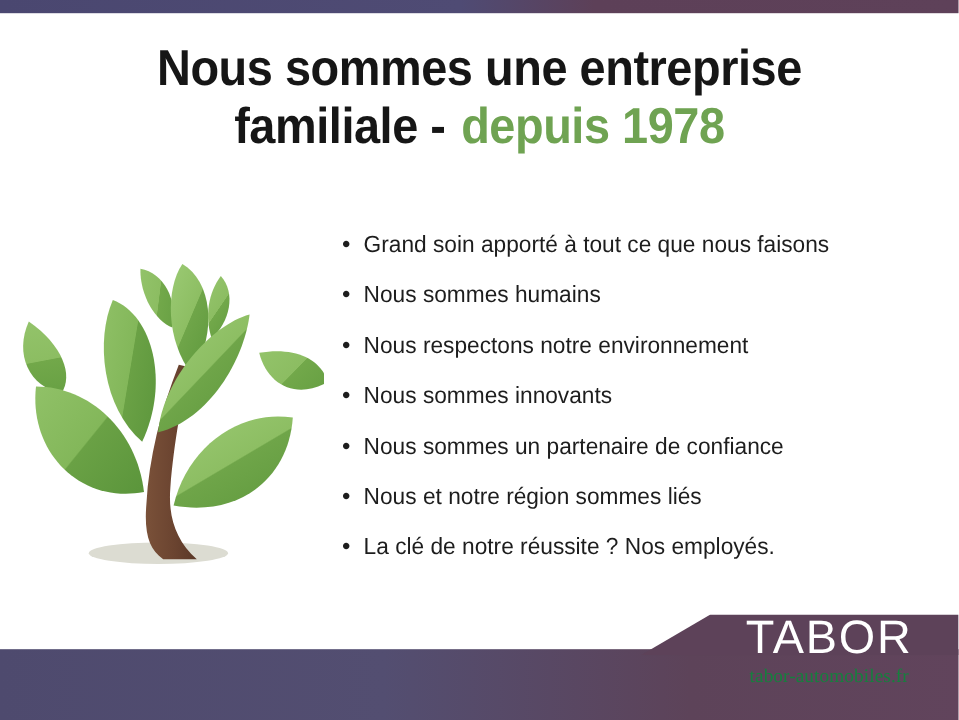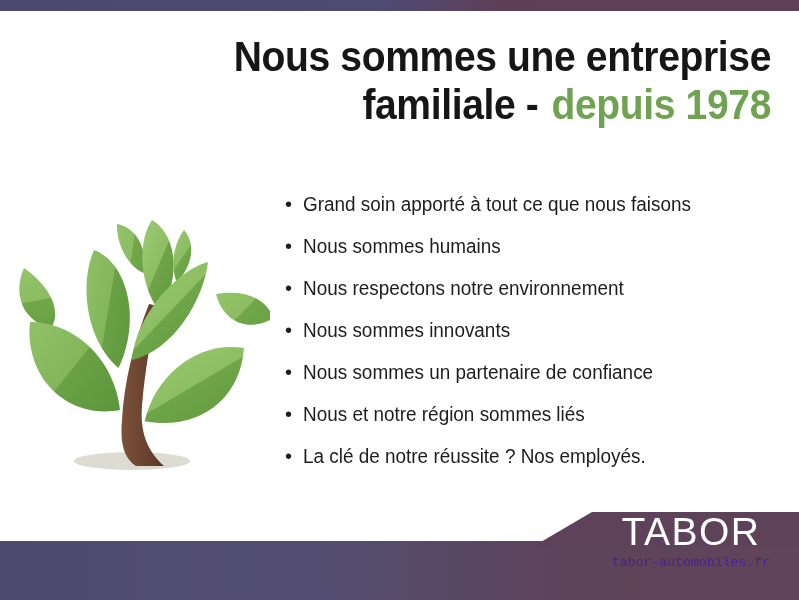--- a/index.html
+++ b/index.html
@@ -27,21 +27,21 @@
     height: 11px;
     background: linear-gradient(90deg, #4a4770 0%, #4f4b74 48%, #5d4058 62%, #5e4159 100%);
   }
 
   
   .title-block {
     position: absolute;
     top: 33px;
     left: 0;
     width: 799px;
-    text-align: right;
+    text-align: center;
     line-height: 1.14;
     letter-spacing: -0.4px;
   }
   .title-line {
     font-size: 42px;
     font-weight: bold;
     font-family: "Liberation Sans Narrow", "Liberation Sans", sans-serif;
     color: #161616;
     white-space: nowrap;
     transform: scaleX(0.93);
@@ -117,24 +117,24 @@
   .logo-word {
     font-size: 39px;
     font-weight: normal;
     letter-spacing: 1.5px;
     color: #ffffff;
     line-height: 1;
     font-family: "Liberation Sans Narrow", "Liberation Sans", sans-serif;
   }
   .logo-sub {
     margin-top: 4px;
-    font-size: 13px;
-    color: #4c1d95;
+    font-size: 16px;
+    color: #15803d;
     letter-spacing: 0.1px;
-    font-family: Liberation Mono, monospace;
+    font-family: Liberation Serif, serif;
   }
 </style>
 </head>
 <body>
 
 <div id="slide">
 
   <div class="top-bar"></div>
 
   <div class="title-block">

